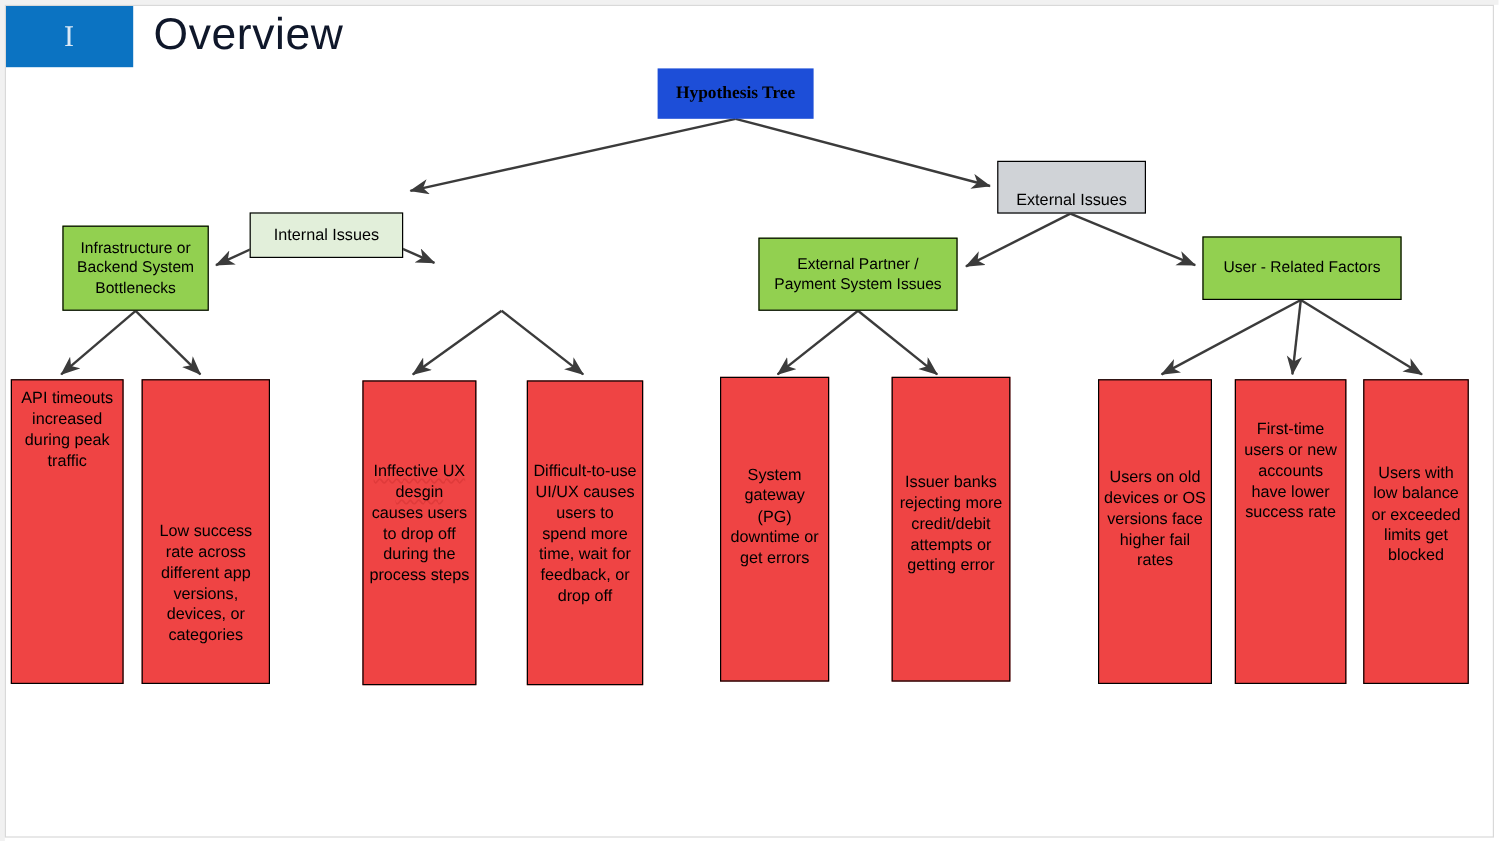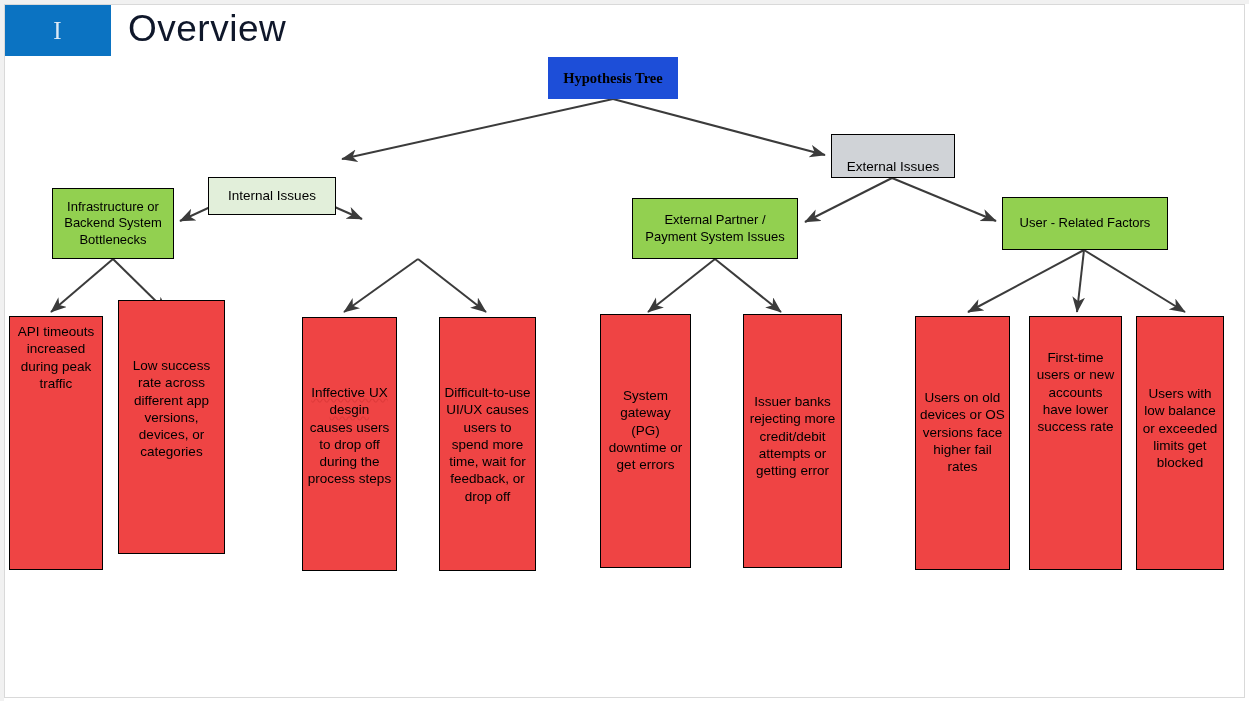--- a/index.html
+++ b/index.html
@@ -192,21 +192,21 @@
     <span>External Partner / Payment System Issues</span>
   </div>
   <div class="node node-l3" style="left:1002px; top:197px; width:166px; height:53px;align-items:center;">
     <span>User - Related Factors</span>
   </div>
 
   <div class="node node-leaf" style="left:9px; top:316px; width:94px; height:254px; ">
     <span class="leaf-text">API timeouts increased during peak traffic</span>
   </div>
 
-  <div class="node node-leaf" style="left:118px; top:300px; width:107px; height:254px; padding-top:56px;">
+  <div class="node node-leaf" style="left:118px; top:316px; width:107px; height:254px; padding-top:117px;">
     <span class="leaf-text">Low success rate across different app versions, devices, or categories</span>
   </div>
 
   <div class="node node-leaf" style="left:302px; top:317px; width:95px; height:254px; padding-top:66px;">
     <span class="leaf-text mis"><span class="misspell">Inffective UX desgin</span><span> causes users to drop off during the process steps</span></span>
   </div>
 
   <div class="node node-leaf" style="left:439px; top:317px; width:97px; height:254px; padding-top:66px;">
     <span class="leaf-text">Difficult-to-use UI/UX causes users to spend more time, wait for feedback, or drop off</span>
   </div>

